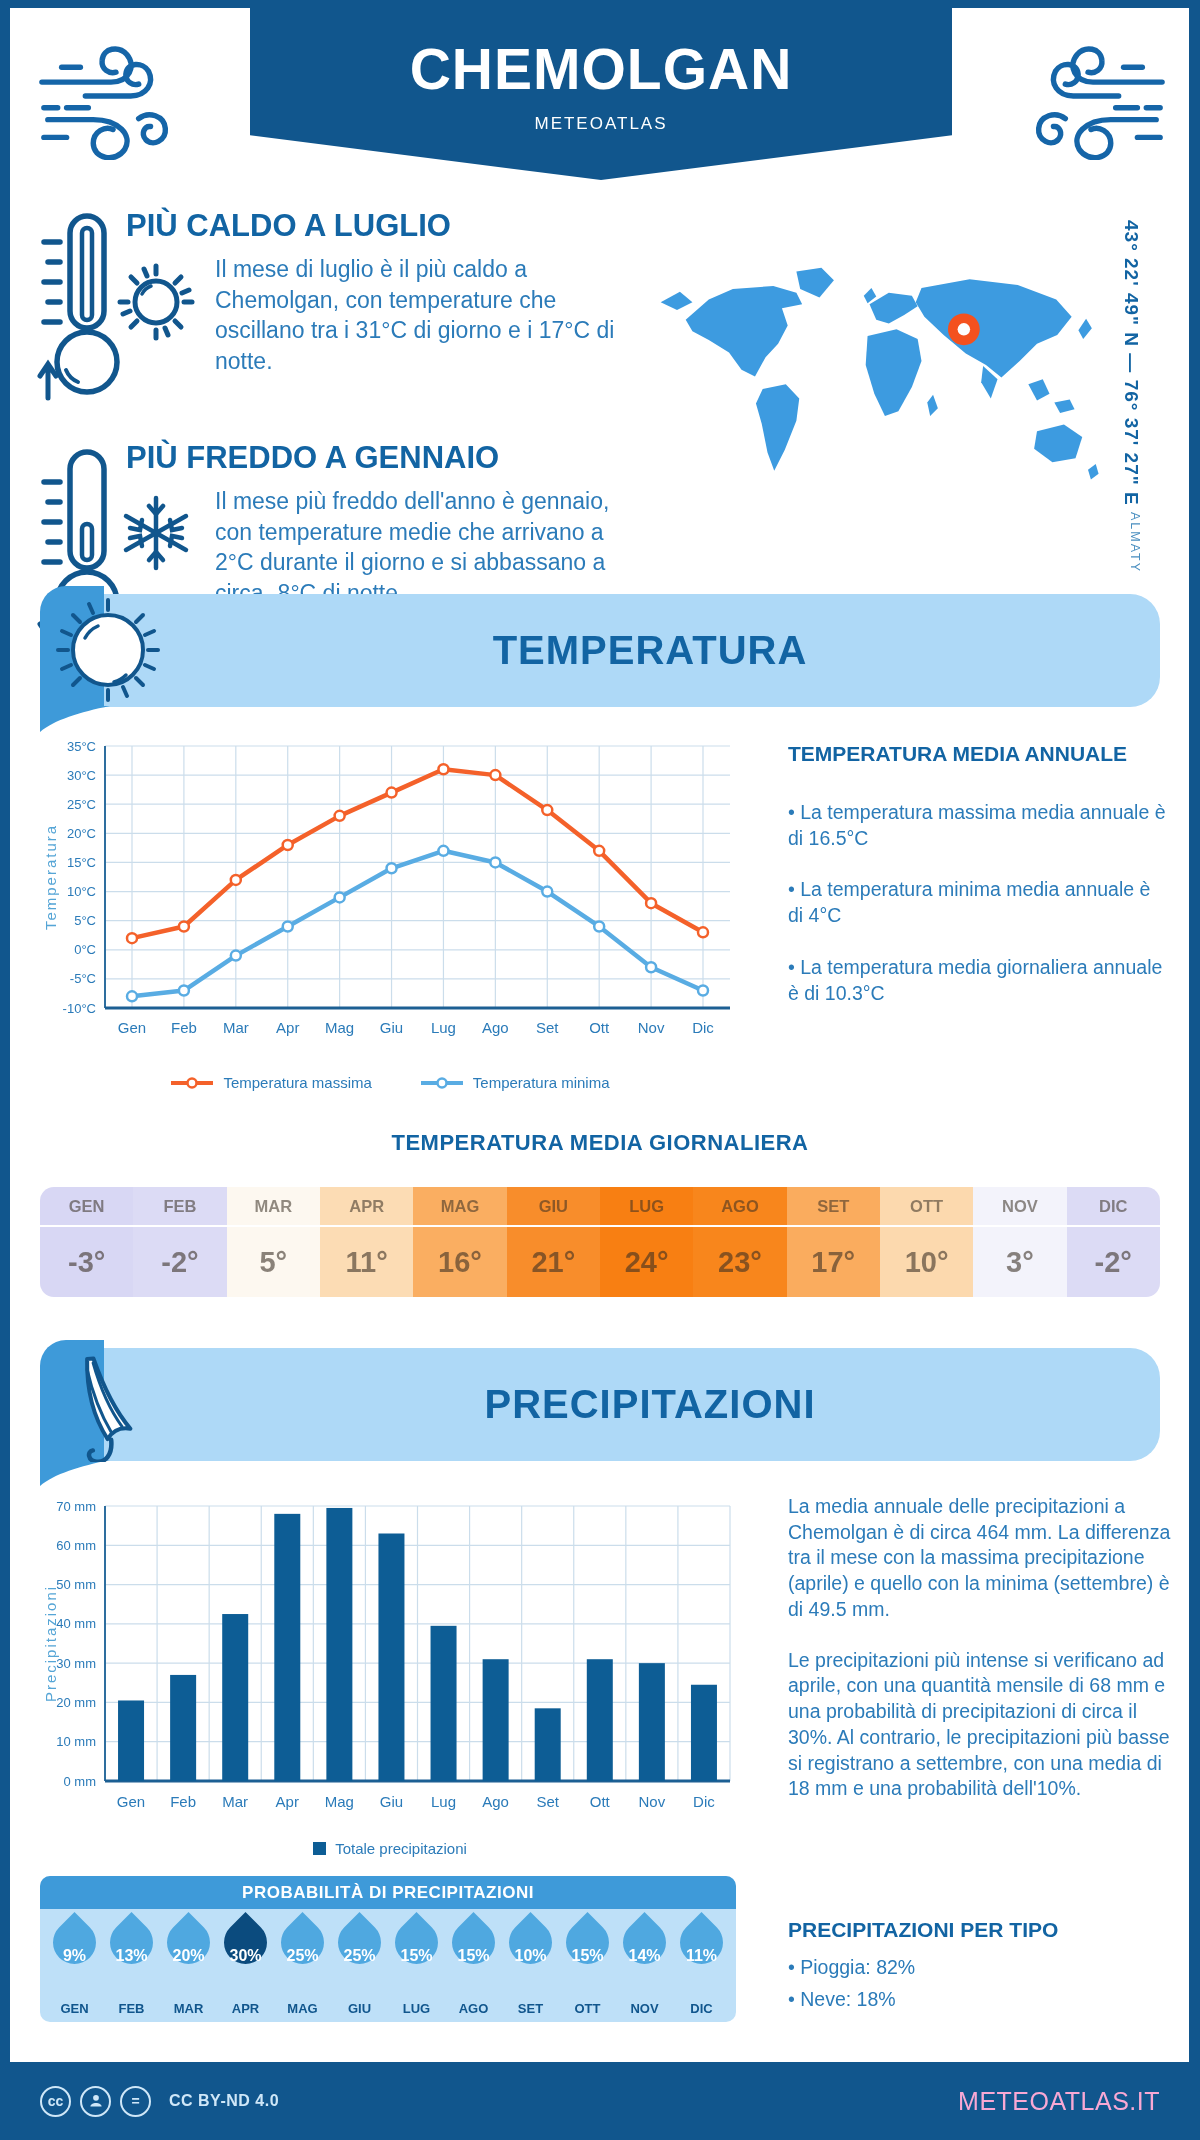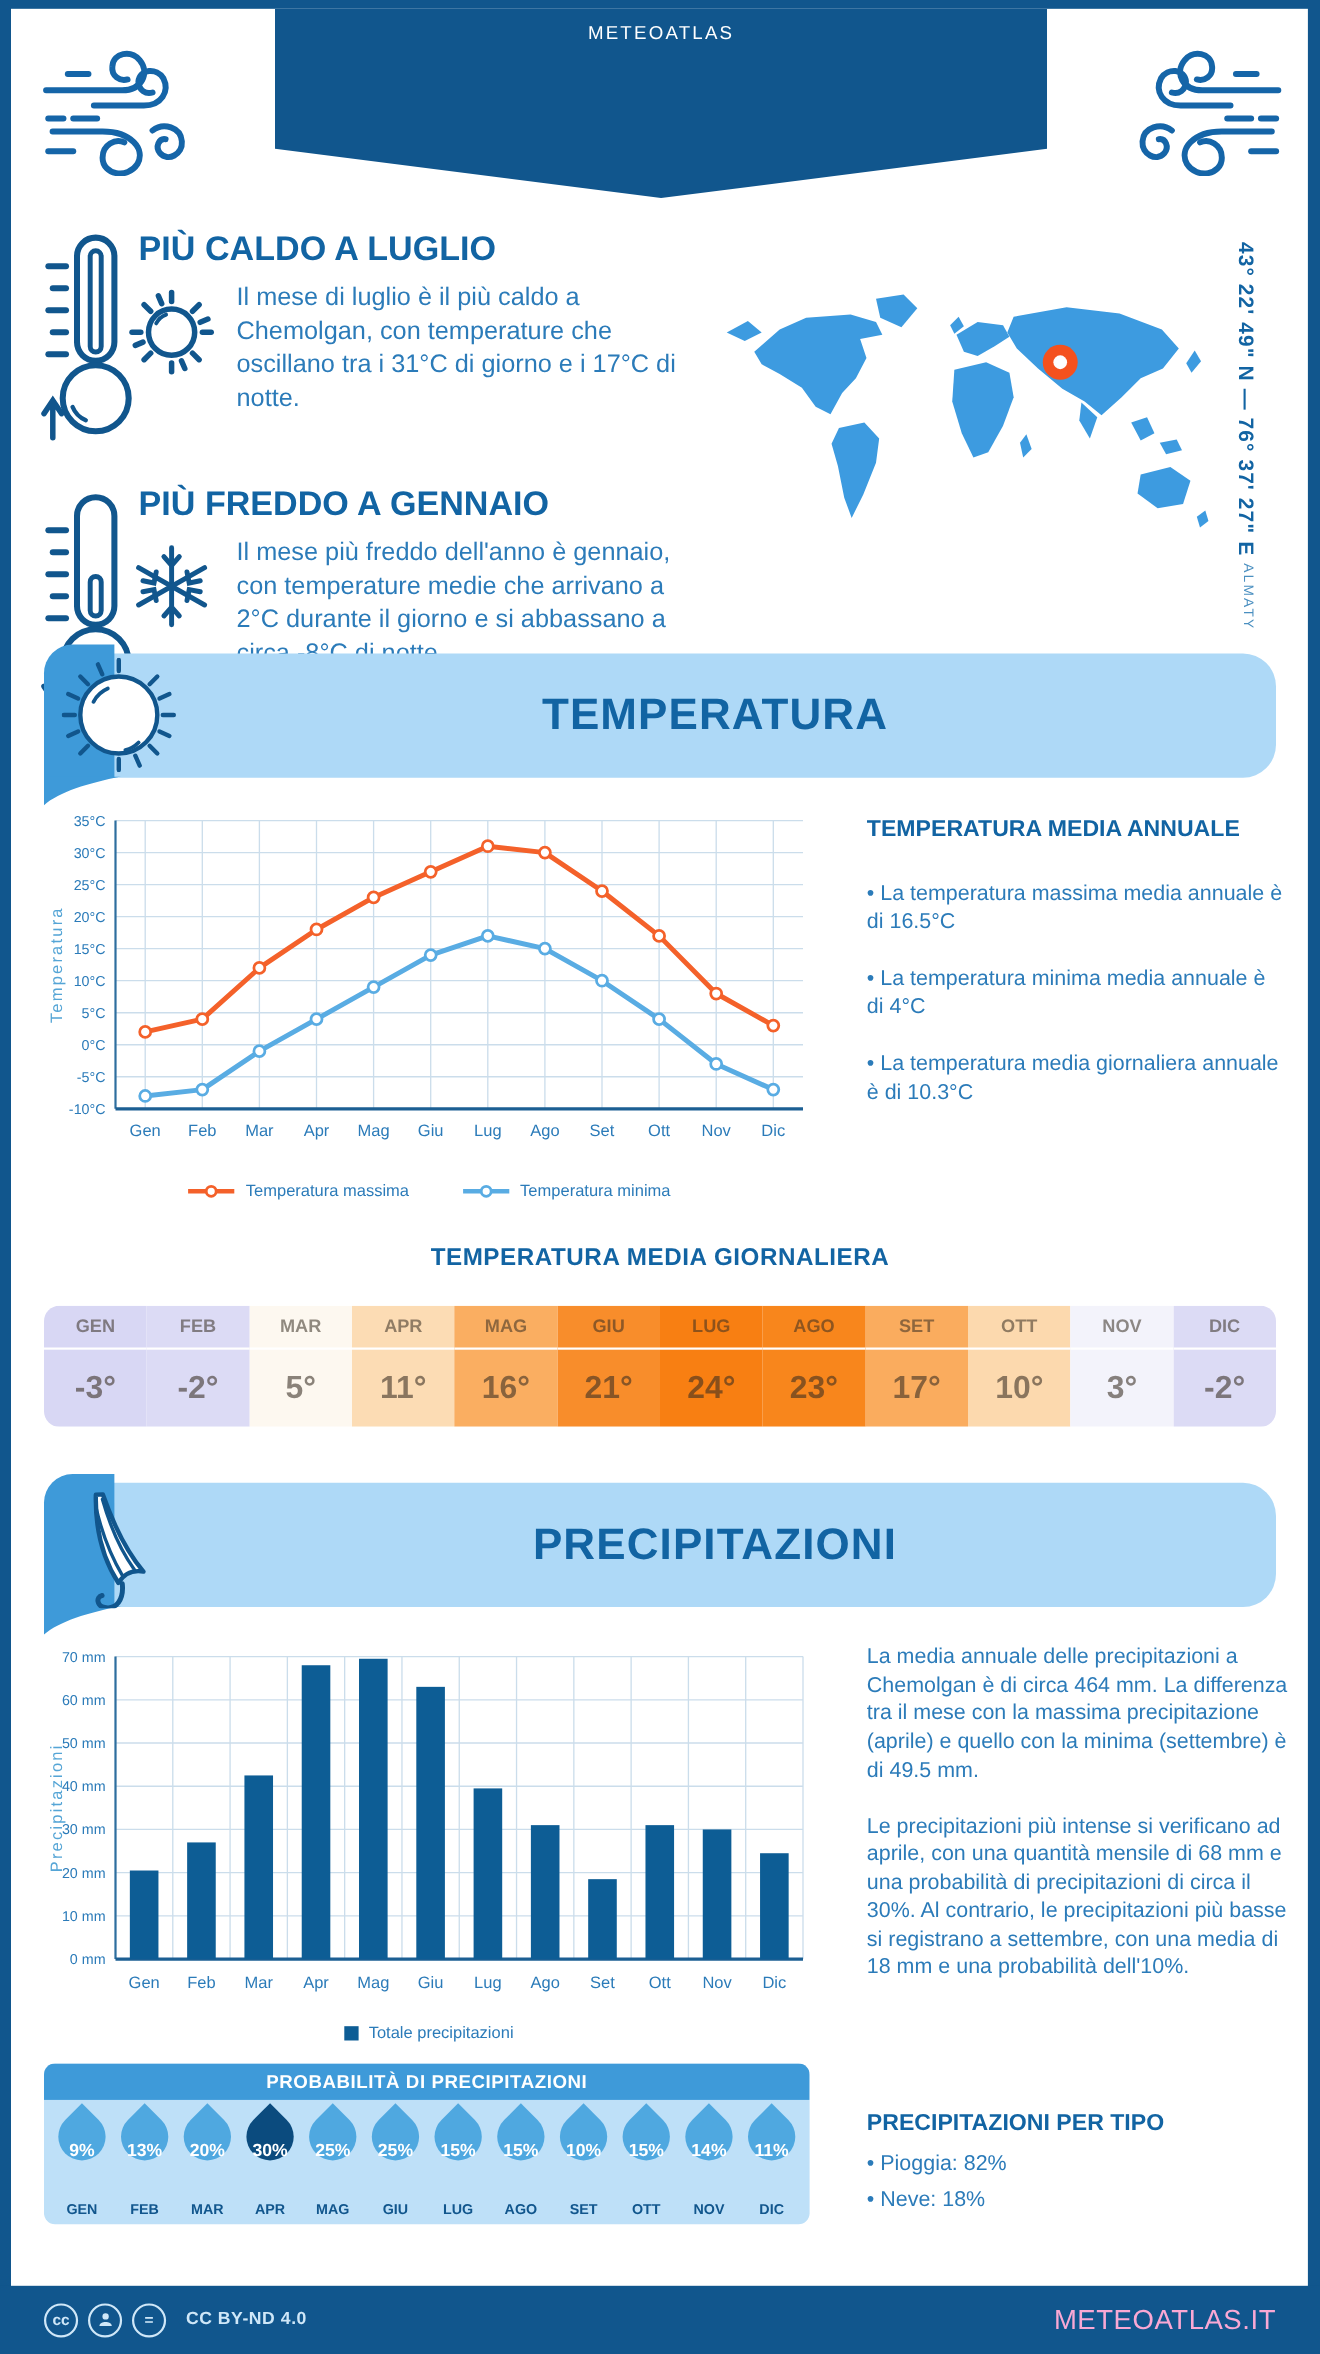--- a/index.html
+++ b/index.html
@@ -84,21 +84,21 @@
   .drop-wrap{flex:1;position:relative;height:108px;text-align:center;}
   .drop{width:43px;height:43px;border-radius:0 50% 50% 50%;transform:rotate(45deg);margin:10px auto 0 auto;}
   .drop-pct{position:absolute;top:36px;left:0;right:0;color:#fff;font-weight:bold;font-size:16px;}
   .drop-month{position:absolute;bottom:3px;left:0;right:0;font-size:13px;font-weight:bold;color:#11568D;}
 
   .type-block{position:absolute;left:788px;top:1918px;width:380px;}
   .type-block .block-title{margin-bottom:14px;}
   .type-bullet{font-size:19.5px;color:#2B7BB9;margin:0 0 9px 0;}
 
   
-  .footer{position:absolute;left:0;right:0;bottom:0;height:62px;background:#11568D;display:flex;
+  .footer{position:absolute;left:0;right:0;bottom:0;height:78px;background:#11568D;display:flex;
     align-items:center;justify-content:space-between;padding:0 40px;box-sizing:border-box;}
   .cc-group{display:flex;align-items:center;gap:9px;}
   .cc-circle{width:31px;height:31px;border:2.5px solid #CFE7F8;border-radius:50%;display:flex;
     align-items:center;justify-content:center;color:#CFE7F8;font-weight:bold;font-size:14px;box-sizing:border-box;}
   .cc-label{margin-left:9px;color:#CFE7F8;font-weight:bold;font-size:16px;letter-spacing:0.5px;}
   .site{color:#f9a8d4;font-weight:normal;font-size:25px;letter-spacing:0.5px;}
 </style>
 </head>
 <body>
 
@@ -126,20 +126,21 @@
       <path d="M14,100 H60 C86,100 100,116 92,130 C83,144 60,140 60,124 C60,112 72,106 80,110"></path>
       <path d="M106,99 C116,91 132,96 133,109 C134,121 120,128 113,120 C108,114 112,106 118,107"></path>
       <line x1="28" y1="47" x2="47" y2="47"></line>
       <line x1="10" y1="88" x2="24" y2="88"></line>
       <line x1="33" y1="88" x2="55" y2="88"></line>
       <line x1="10" y1="118" x2="33" y2="118"></line>
     </g>
   </svg>
 
   <div class="header-banner">
+    <h1 class="header-title">CHEMOLGAN</h1>
     <div class="header-subtitle">METEOATLAS</div>
   </div>
 
   <svg class="thermo-hot" viewBox="0 0 100 192">
     <g fill="none" stroke="#11568D" stroke-width="5.5" stroke-linecap="round">
       <line x1="8" y1="32" x2="24" y2="32"></line>
         <line x1="12" y1="52" x2="24" y2="52"></line>
       <line x1="8" y1="72" x2="24" y2="72"></line>
         <line x1="12" y1="92" x2="24" y2="92"></line>
       <line x1="8" y1="112" x2="24" y2="112"></line>

